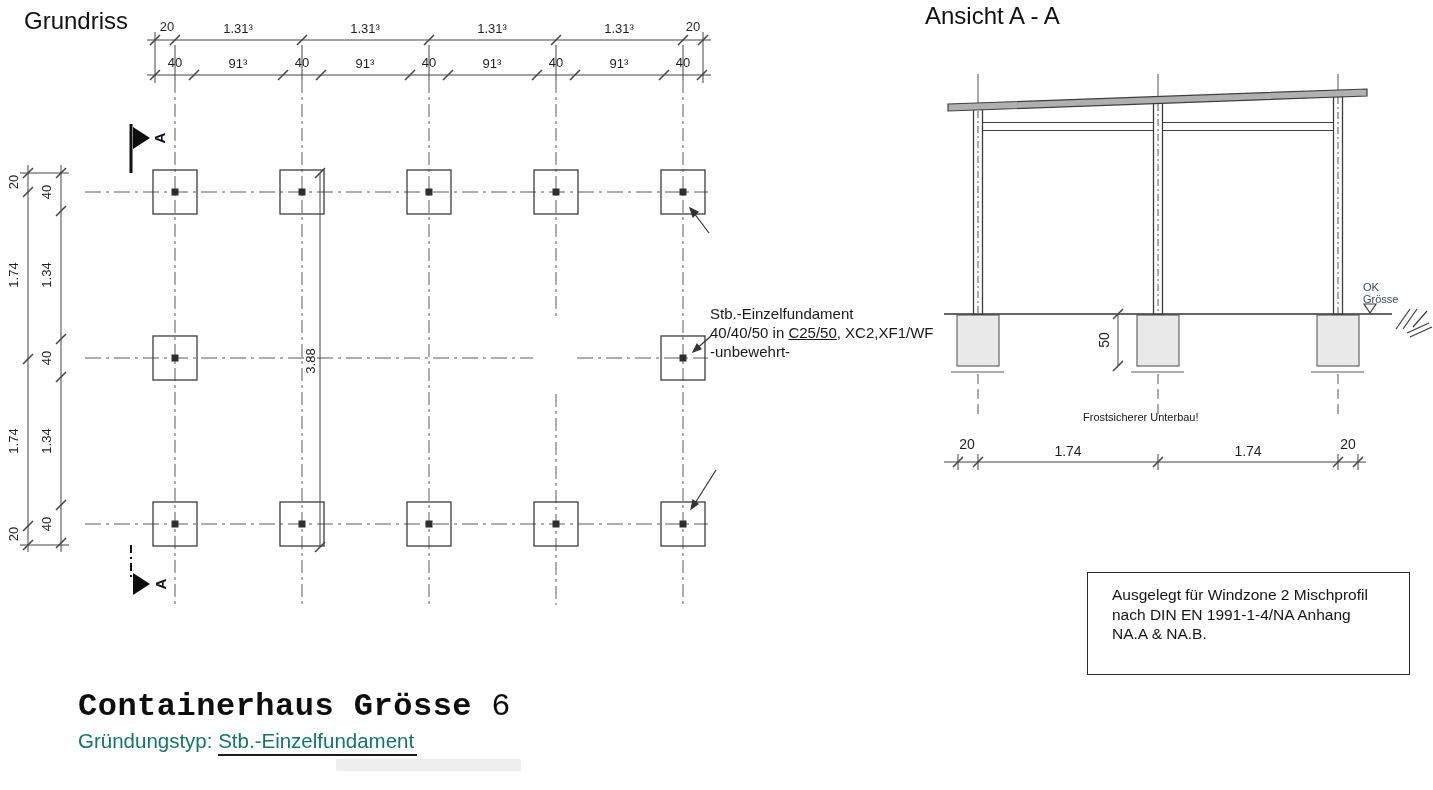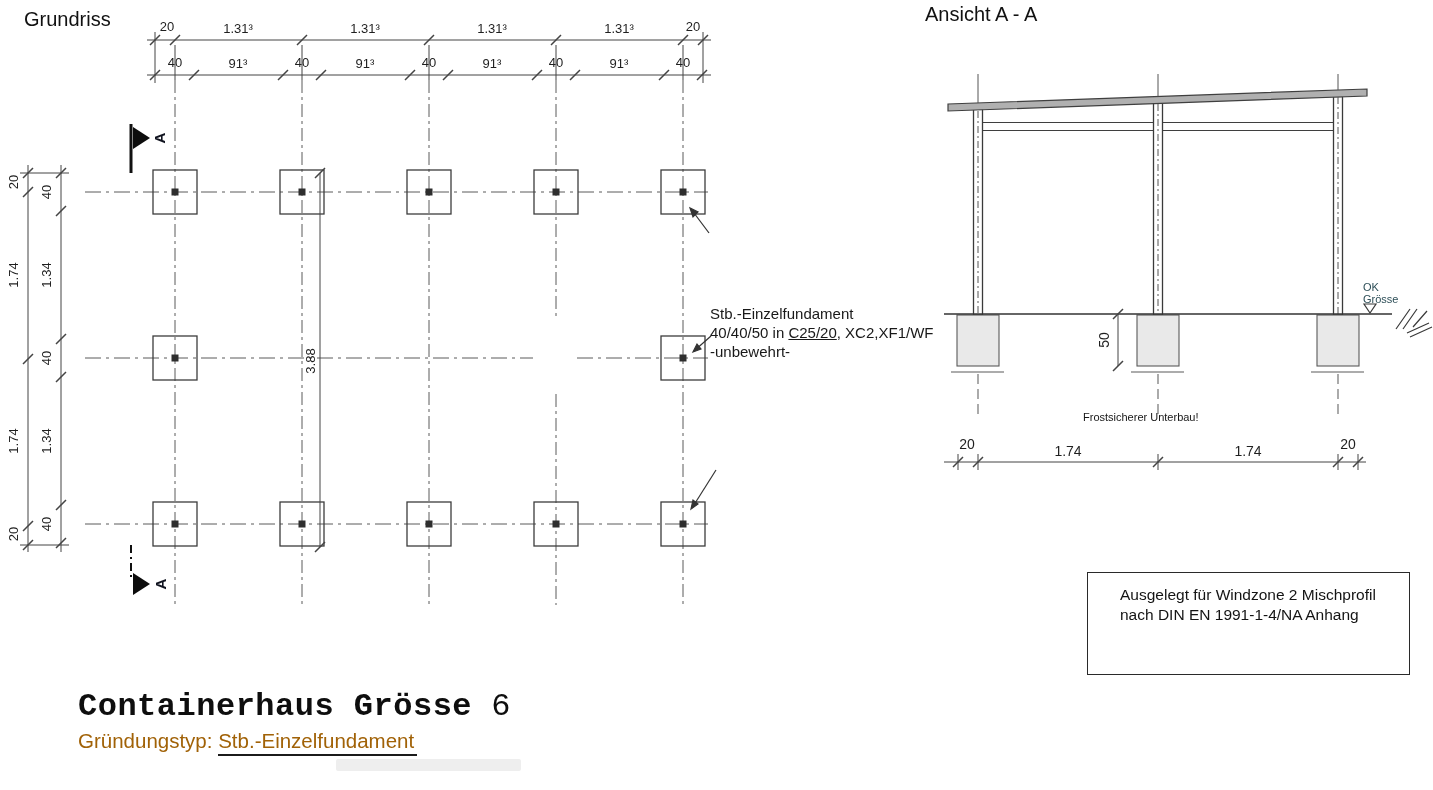--- a/index.html
+++ b/index.html
@@ -2,37 +2,37 @@
 <html><head>
 <meta charset="utf-8">
 <style>
   html,body{margin:0;padding:0;background:#fff;}
   #canvas{
     position:relative;width:1433px;height:790px;background:#ffffff;
     font-family:"Liberation Sans", sans-serif;color:#1c1c1c;overflow:hidden;
   }
   #drawing{position:absolute;left:0;top:0;}
   .t{position:absolute;white-space:nowrap;line-height:1;}
-  .h1{font-size:20px;color:#111;}
+  .h1{font-size:24px;color:#111;}
   .dim{font-size:13px;color:#1f1f1f;transform:translateX(-50%);}
   .dimr{font-size:13px;color:#1f1f1f;transform:translate(-50%,-50%) rotate(-90deg);}
   .dime{font-size:14px;color:#1f1f1f;transform:translateX(-50%);}
   .seclab{font-size:15px;font-weight:bold;color:#10131f;transform:translate(-50%,-50%) rotate(-90deg);}
   .anno{position:absolute;font-size:15px;line-height:19px;color:#191919;}
   .anno .u{text-decoration:underline;}
   .oktext{font-size:11px;line-height:12px;color:#2e4f58;}
   .note{font-size:11px;color:#161616;}
   .infobox{
     position:absolute;left:1087px;top:572px;width:323px;height:103px;
     border:1.6px solid #2a2a2a;box-sizing:border-box;
-    padding:12px 10px 0 32px;font-size:15.5px;line-height:19.5px;color:#141414;
+    padding:12px 10px 0 24px;font-size:15.5px;line-height:19.5px;color:#141414;
   }
   .maintitle{position:absolute;left:78px;top:688px;font-size:32px;color:#0e0e0e;font-family:Liberation Mono, monospace;}
   .maintitle .b{font-weight:bold;letter-spacing:0.5px;}
-  .subtitle{position:absolute;left:78px;top:729px;font-size:20.5px;color:#a16207;}
+  .subtitle{position:absolute;left:78px;top:729px;font-size:20.5px;color:#0f766e;}
   .subtitle .uv{border-bottom:2.2px solid #1b1b1b;padding-right:3px;padding-bottom:2px;}
   .smudge{position:absolute;left:336px;top:759px;width:185px;height:12px;background:rgba(90,90,90,0.10);border-radius:2px;}
 </style>
 </head>
 <body>
 
 <div id="canvas">
 
   <svg id="drawing" width="1433" height="790" viewBox="0 0 1433 790">
 
@@ -214,38 +214,39 @@
   <span class="t dimr" style="left:46px;top:441px">1.34</span>
   <span class="t dimr" style="left:46px;top:524px">40</span>
 
   <span class="t dimr" style="left:310px;top:361px">3.88</span>
 
   <span class="t seclab" style="left:159px;top:138px">A</span>
   <span class="t seclab" style="left:160px;top:584px">A</span>
 
   <div class="anno" style="left:710px;top:304px">
     <div>Stb.-Einzelfundament</div>
-    <div><span>40/40/50 in </span><span class="u">C25/20</span><span>, XC2,XF1/WF</span></div>
+    <div><span>40/40/50 in </span><span class="u">C25/50</span><span>, XC2,XF1/WF</span></div>
     <div>-unbewehrt-</div>
   </div>
 
   <div class="t oktext" style="left:1363px;top:281px">
     <div>OK</div>
     <div>Grösse</div>
   </div>
   <span class="t dimr" style="left:1104px;top:340px;font-size:14px">50</span>
   <div class="t note" style="left:1083px;top:412px">Frostsicherer Unterbau!</div>
 
   <span class="t dime" style="left:967px;top:437px">20</span>
   <span class="t dime" style="left:1068px;top:444px">1.74</span>
   <span class="t dime" style="left:1248px;top:444px">1.74</span>
   <span class="t dime" style="left:1348px;top:437px">20</span>
 
   <div class="infobox">
     <div>Ausgelegt für Windzone 2 Mischprofil</div>
     <div>nach DIN EN 1991-1-4/NA Anhang</div>
+    <div>NA.A &amp; NA.B.</div>
   </div>
 
   <div class="maintitle"><span class="b">Containerhaus Grösse</span> <span>6</span></div>
   <div class="subtitle"><span>Gründungstyp: </span><span class="uv">Stb.-Einzelfundament</span></div>
   <div class="smudge"></div>
 
 </div>
 
 </body></html>

